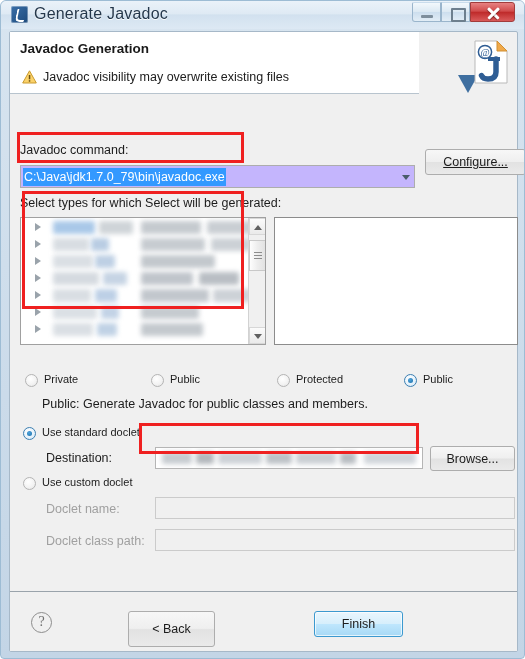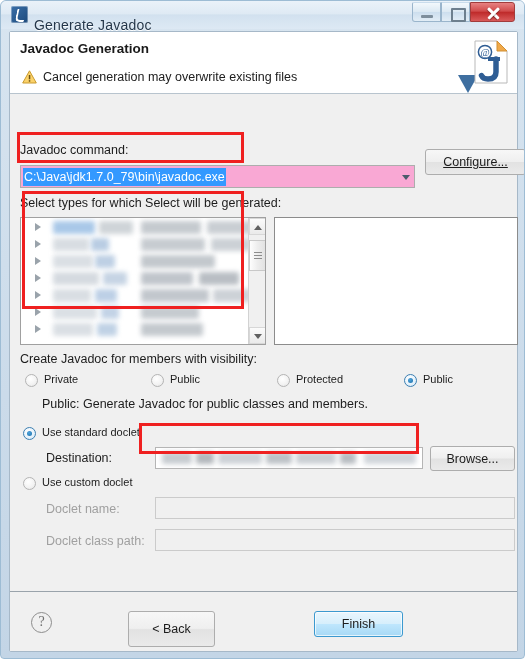--- a/index.html
+++ b/index.html
@@ -35,22 +35,22 @@
   }
   #title-icon::after {
     content: "";
     position: absolute; left: 5px; top: 3px; width: 7px; height: 11px;
     border-left: 2px solid #ffffff;
     border-bottom: 2px solid #ffffff;
     border-bottom-left-radius: 5px;
     transform: skewX(-12deg);
   }
   #title-text {
-    position: absolute; left: 33px; top: 16px;
-    font-size: 14px; color: #24374b;
+    position: absolute; left: 33px; top: 4px;
+    font-size: 16px; color: #24374b;
     letter-spacing: .2px;
     text-shadow: 0 1px 0 rgba(255,255,255,.9);
     white-space: nowrap;
   }
   .wbtn {
     position: absolute; top: 1px; height: 20px;
     border: 1px solid #9ab5cc;
     border-top: 1px solid #c9dcec;
   }
   #btn-min {
@@ -88,21 +88,21 @@
   #dialog {
     position: absolute; left: 8px; top: 30px;
     width: 509px; height: 621px;
     background: #f0f0f0;
     border: 1px solid #a6b8c8;
     border-radius: 2px;
   }
 
   
   #header {
-    position: absolute; left: 0; top: 0; width: 507px; height: 62px;
+    position: absolute; left: 0; top: 0; width: 409px; height: 62px;
     background: #ffffff;
     border-bottom: 1px solid #b8c4ce;
   }
   #header-title {
     position: absolute; left: 10px; top: 9px;
     font-size: 13.5px; font-weight: bold; color: #1a1a1a;
   }
   #warn-icon {
     position: absolute; left: 12px; top: 38px; width: 15px; height: 14px;
   }
@@ -128,21 +128,21 @@
 
   .lbl {
     position: absolute; font-size: 12.5px; color: #1c1c1c; white-space: nowrap;
   }
   .lbl.dim { color: #a0a0a0; }
 
   
   #cmd-label { left: 10px; top: 49px; }
   #cmd-combo {
     position: absolute; left: 10px; top: 71px; width: 395px; height: 23px;
-    background: #f9a8d4;
+    background: #c4b5fd;
     border: 1px solid #adadad;
   }
   #cmd-text {
     position: absolute; left: 2px; top: 2px; height: 18px;
     background: #3399ff; color: #ffffff;
     font-size: 12.5px; line-height: 18px;
     padding: 0 1px;
     white-space: nowrap;
   }
   #cmd-arrow {
@@ -315,21 +315,21 @@
 
     <div id="header">
       <div id="header-title">Javadoc Generation</div>
       <div id="warn-icon">
         <svg width="15" height="14" viewBox="0 0 15 14">
           <path d="M7.5 0.8 L14.3 13 L0.7 13 Z" fill="#fbd26a" stroke="#c99a2e" stroke-width="1" stroke-linejoin="round"></path>
           <rect x="6.8" y="5" width="1.5" height="4.3" fill="#6a4f12"></rect>
           <rect x="6.8" y="10.2" width="1.5" height="1.5" fill="#6a4f12"></rect>
         </svg>
       </div>
-      <div id="header-msg">Cancel generation may overwrite existing files</div>
+      <div id="header-msg">Javadoc visibility may overwrite existing files</div>
 
       <div id="jd-arrow">
         <svg width="22" height="20" viewBox="0 0 22 20">
           <path d="M1 1 L21 1 L11 19 Z" fill="#3f6fa0"></path>
         </svg>
       </div>
       <div id="jd-icon">
         <svg width="34" height="44" viewBox="0 0 34 44">
           <path d="M1 1 H23 L33 11 V43 H1 Z" fill="#ffffff" stroke="#b9b9b9" stroke-width="1"></path>
           <path d="M23 1 L33 11 H23 Z" fill="#f0a94a" stroke="#d08f33" stroke-width="1"></path>
@@ -415,21 +415,20 @@
               <span class="grip"></span>
             </div>
           <div class="sb-arrow" id="sb-down">
               <span class="tri"></span>
             </div>
         </div>
       </div>
 
       <div id="members-box"></div>
 
-      <div class="lbl" id="vis-label">Create Javadoc for members with visibility:</div>
 
       <div class="radio" style="left:15px">
         <span class="dot"></span>
         <span class="txt">Private</span>
       </div>
       <div class="radio" style="left:141px">
         <span class="dot"></span>
         <span class="txt">Public</span>
       </div>
       <div class="radio" style="left:267px">

